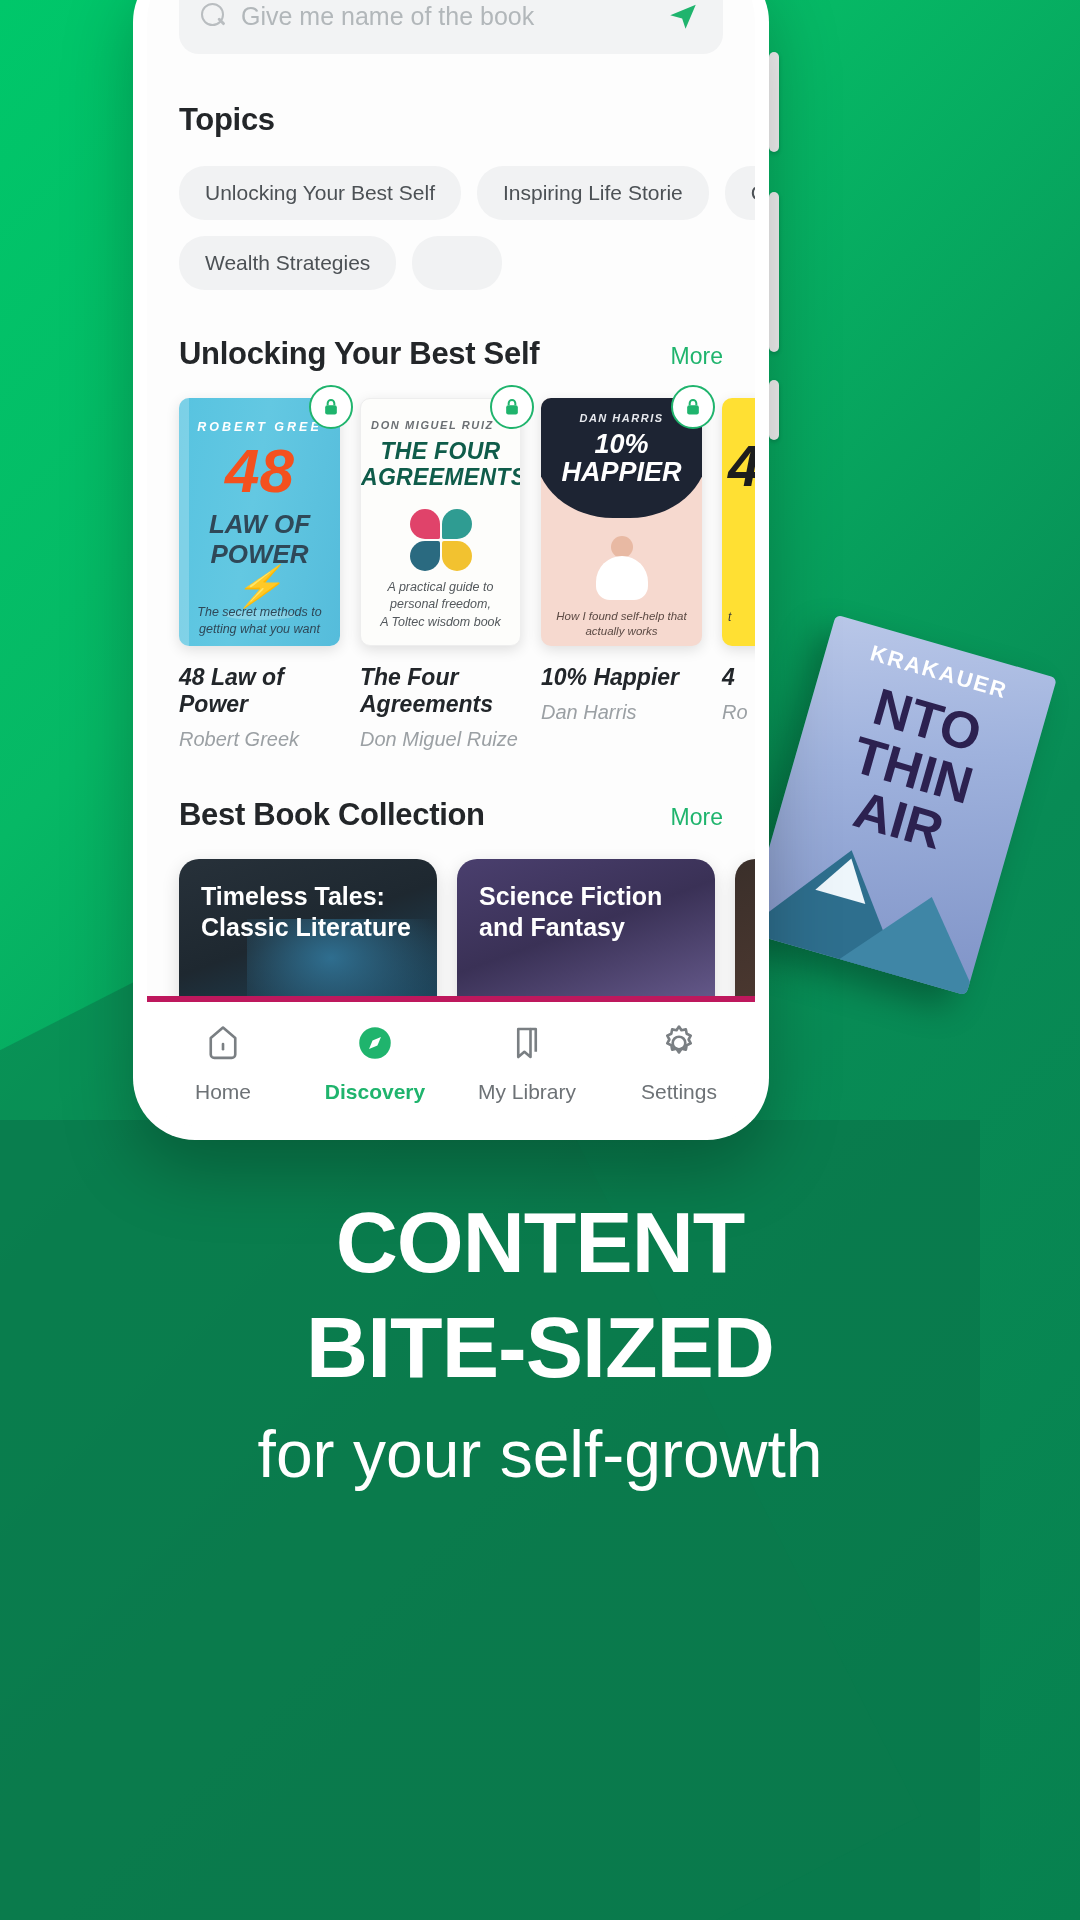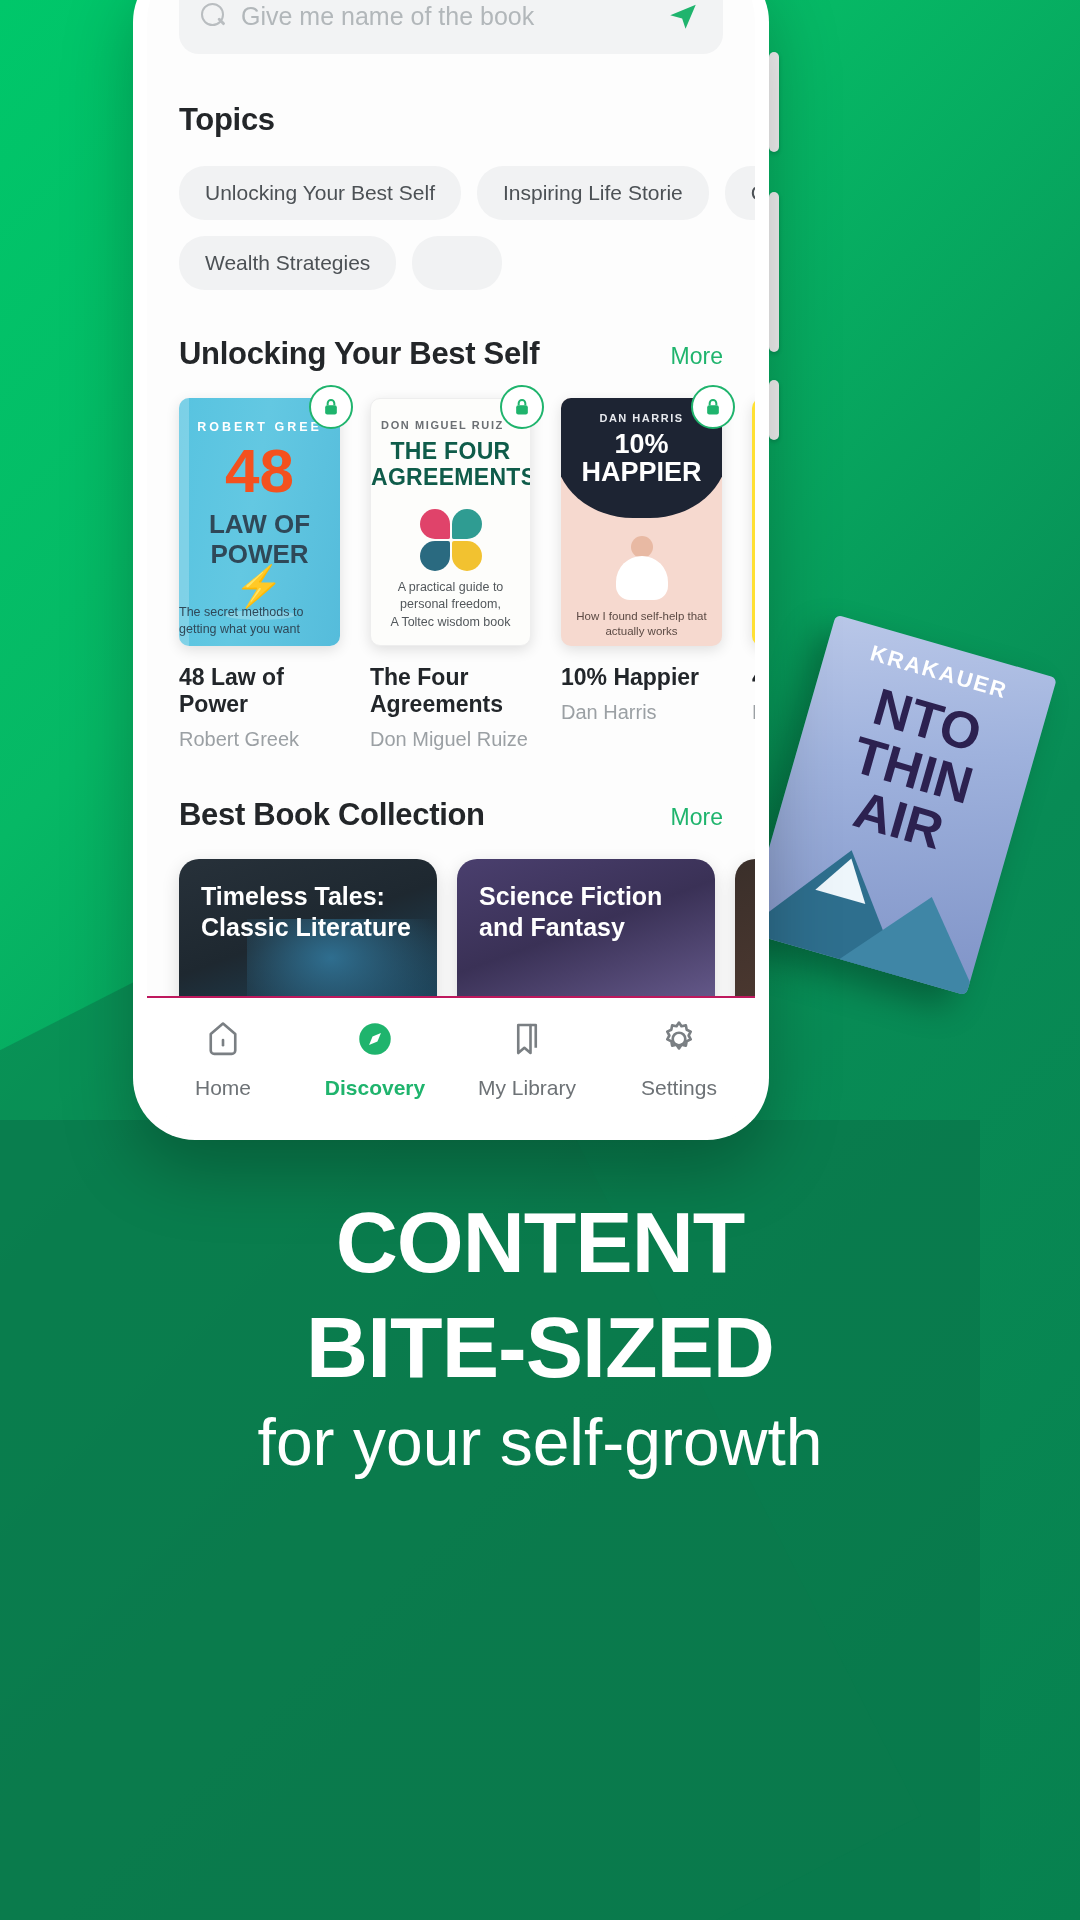--- a/index.html
+++ b/index.html
@@ -66,21 +66,21 @@
 
   .chips { margin-top: 28px; display: flex; flex-wrap: wrap; gap: 16px; width: 700px; }
   .chip {
     background: #f1f2f3; border-radius: 26px; height: 54px; padding: 0 26px;
     display: flex; align-items: center; font-size: 21px; color: #4c5155; white-space: nowrap;
   }
 
   .sec-head { margin-top: 46px; display: flex; align-items: baseline; justify-content: space-between; }
   .more { font-size: 23px; color: #1fb46d; font-weight: 500; cursor: pointer; }
 
-  .book-row { margin-top: 26px; display: flex; gap: 30px; width: 760px; }
+  .book-row { margin-top: 26px; display: flex; gap: 20px; width: 760px; font-style: italic; }
   .book { width: 161px; flex: 0 0 161px; }
   .cover-wrap { position: relative; width: 161px; height: 248px; }
   .cover {
     width: 100%; height: 100%; border-radius: 10px; overflow: hidden; position: relative;
     box-shadow: 0 4px 14px rgba(0,0,0,.12);
   }
   .lock {
     position: absolute; right: -13px; top: -13px; width: 44px; height: 44px; border-radius: 50%;
     background: #fff; border: 2px solid #1fb46d; display: flex; align-items: center; justify-content: center;
     z-index: 4; cursor: pointer;
@@ -89,21 +89,21 @@
   .b-author { margin-top: 10px; font-size: 20px; color: #9ba0a4; }
 
   
   .c1 { background: linear-gradient(100deg,#57c3e0 0%,#63c8e2 45%,#55bcdb 100%); }
   .c1 .spine { position:absolute; left:0; top:0; bottom:0; width:10px; background:rgba(255,255,255,.22); }
   .c1 .auth { position:absolute; top:22px; left:0; right:0; text-align:center; font-size:12.5px; letter-spacing:3px; color:#ffffff; font-weight:bold;}
   .c1 .num { position:absolute; top:42px; left:0; right:0; text-align:center; font-size:62px; font-weight:bold; color:#f4511e; line-height:1;}
   .c1 .l1 { position:absolute; top:112px; left:0; right:0; text-align:center; font-size:26px; font-weight:bold; color:#2f4858; line-height:1.15;}
   .c1 .bolt { position:absolute; top:165px; left:50%; transform:translateX(-50%); font-size:40px; }
   .c1 .ell { position:absolute; top:212px; left:50%; transform:translateX(-50%); width:70px; height:10px; border-radius:50%; background:rgba(255,255,255,.25);}
-  .c1 .sub { position:absolute; bottom:8px; left:0; right:0; text-align:left; font-size:12.5px; color:#2f4858; line-height:1.35;}
+  .c1 .sub { position:absolute; bottom:8px; left:0; right:0; text-align:center; font-size:12.5px; color:#2f4858; line-height:1.35;}
 
   
   .c2 { background: #fdfdfb; border: 1px solid #eee; }
   .c2 .auth { position:absolute; top:20px; left:0; right:16px; text-align:center; font-size:11px; letter-spacing:1.6px; color:#6b6f73; font-weight:bold;}
   .c2 .t { position:absolute; top:40px; left:0; right:0; text-align:center; font-size:23px; font-weight:bold; color:#0f5c4a; line-height:1.12; letter-spacing:.3px;}
   .c2 .flower { position:absolute; top:110px; left:50%; transform:translateX(-50%); width:62px; height:62px; }
   .c2 .pet { position:absolute; width:30px; height:30px; }
   .c2 .p1 { left:0; top:0; background:#e0436a; border-radius:16px 16px 2px 16px;}
   .c2 .p2 { right:0; top:0; background:#2f9c92; border-radius:16px 16px 16px 2px;}
   .c2 .p3 { left:0; bottom:0; background:#2a6a80; border-radius:16px 2px 16px 16px;}
@@ -133,21 +133,21 @@
   }
   .coll .ct { position: absolute; left: 22px; top: 22px; right: 18px; font-size: 25px; font-weight: bold; color: #fff; line-height: 1.24; z-index:2;}
   .coll.k1 { background: linear-gradient(160deg,#27313a 0%,#1e2830 46%,#1d4a63 100%); }
   .coll.k1::after { content:""; position:absolute; right:-20px; bottom:-30px; width:210px; height:130px; background:radial-gradient(ellipse at 40% 30%, #2f6e8f 0%, rgba(31,60,78,0) 65%); }
   .coll.k2 { background: linear-gradient(160deg,#4a3f6e 0%,#3a3156 45%,#6b5f92 100%); }
   .coll.k3 { background: linear-gradient(160deg,#3a2f2a 0%,#563d33 100%); }
 
   
   .navbar {
     position: absolute; left: 0; bottom: 0; width: 608px; height: 130px; background: #fff;
-    border-top: 2px solid #be185d; display: flex; align-items: flex-start; padding-top: 20px;
+    border-top: 6px solid #be185d; display: flex; align-items: flex-start; padding-top: 20px;
   }
   .nav-item { flex: 1; display: flex; flex-direction: column; align-items: center; gap: 12px; cursor: pointer; }
   .nav-label { font-size: 21px; color: #6d7276; }
   .nav-item.active .nav-label { color: #1fb46d; font-weight: bold; }
 
   
   .float-book {
     position: absolute; left: 786px; top: 640px; width: 230px; height: 330px;
     background: linear-gradient(160deg,#b9c7e8 0%,#9fb2dd 38%,#7f93c7 100%);
     transform: rotate(16deg); border-radius: 6px; overflow: hidden;
@@ -156,21 +156,21 @@
   .float-book .fauth { position:absolute; top:14px; left:0; right:0; text-align:center; font-size:22px; letter-spacing:2px; color:#ffffff; font-weight:bold;}
   .float-book .ft { position:absolute; top:50px; left:10px; right:6px; font-size:52px; font-weight:bold; color:#2c2150; line-height:1.0; text-align:center;}
   .float-book .mt { position:absolute; left:-10px; right:-10px; bottom:-10px; height:140px; }
   .float-book .m1 { position:absolute; bottom:0; left:0; width:0; height:0; border-left:90px solid transparent; border-right:90px solid transparent; border-bottom:118px solid #2e6f8e;}
   .float-book .m2 { position:absolute; bottom:0; right:-10px; width:0; height:0; border-left:80px solid transparent; border-right:80px solid transparent; border-bottom:95px solid #3f86a6;}
   .float-book .snow { position:absolute; bottom:70px; left:66px; width:0; height:0; border-left:26px solid transparent; border-right:26px solid transparent; border-bottom:40px solid #eef6fb;}
 
   
   .headline { position: absolute; left: 0; top: 1190px; width: 1080px; text-align: center; color: #fff; }
   .hl1 { font-size: 86px; font-weight: bold; letter-spacing: -1px; line-height: 1.22; }
-  .hl3 { font-size: 66px; line-height: 1.3; font-weight: normal; }
+  .hl3 { font-size: 66px; line-height: 1.3; margin-top: 12px; font-weight: normal; }
 </style>
 </head>
 <body>
 
 <div class="bg-wedge2"></div>
 <div class="bg-wedge"></div>
 
 <div class="float-book">
   <div class="fauth">KRAKAUER</div>
   <div class="ft">

